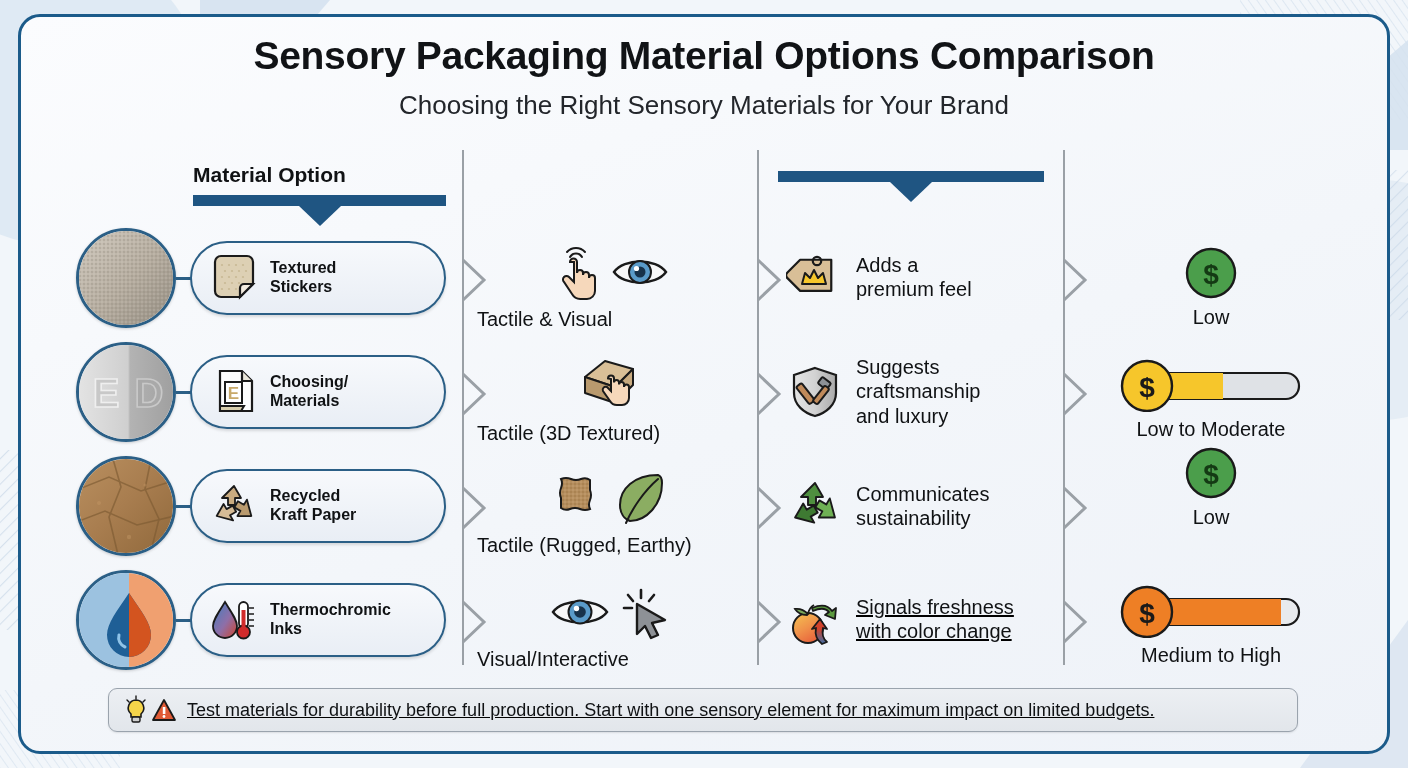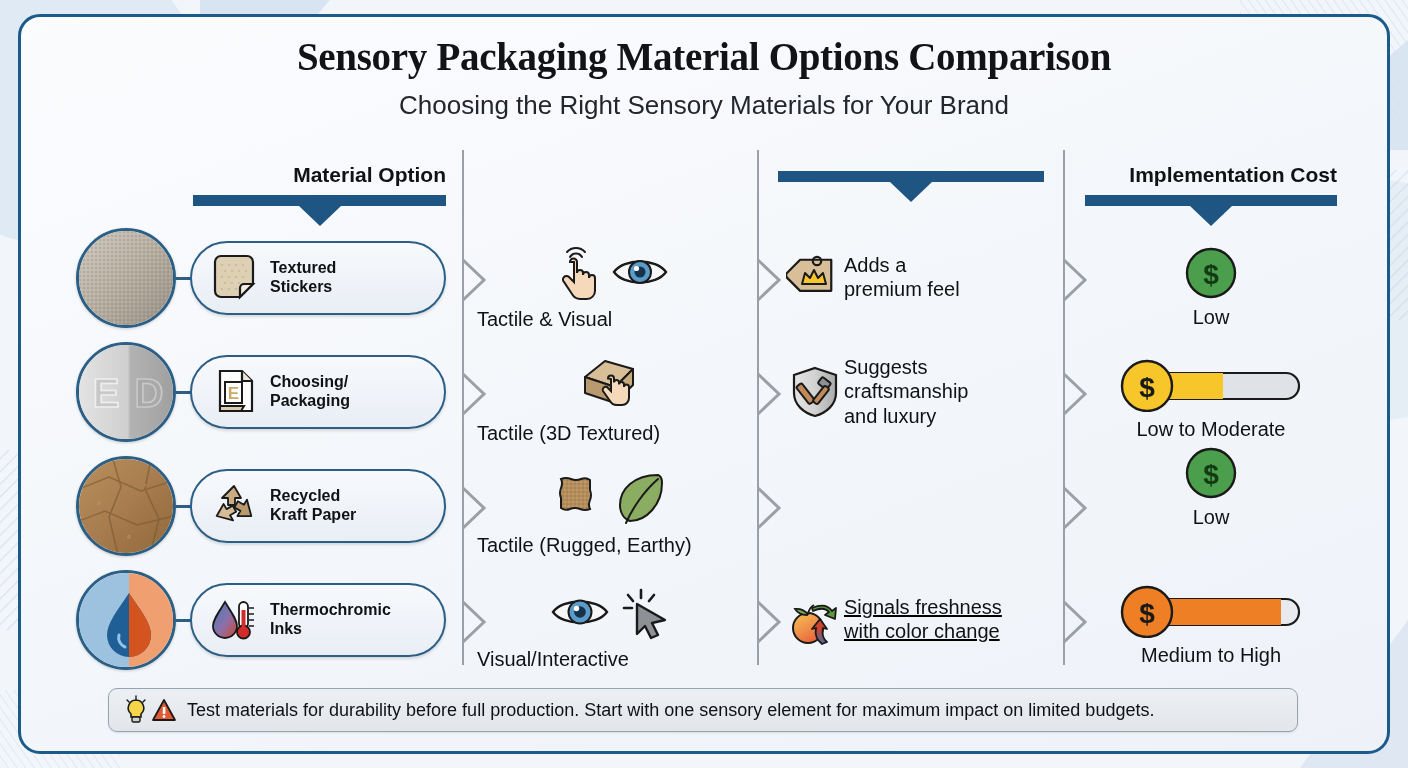--- a/index.html
+++ b/index.html
@@ -24,29 +24,28 @@
     border: 3px solid #1b5b8a;
     border-radius: 22px;
     background: linear-gradient(160deg, #fbfcfe 0%, #f3f6fa 55%, #eef2f8 100%);
   }
   
   .title {
     position: absolute; left: 0; right: 0; top: 34px;
     text-align: center;
     font-size: 39px; font-weight: bold; color: #111316;
     letter-spacing: -0.3px;
-    font-family: Liberation Serif, serif;
   }
   .subtitle {
     position: absolute; left: 0; right: 0; top: 90px;
     text-align: center;
     font-size: 26px; color: #23262b;
   }
   
-  .col-head { position: absolute; text-align: right; }
+  .col-head { position: absolute; text-align: left; }
   .col-head .ch-label {
     font-size: 21px; font-weight: bold; color: #101214;
     white-space: nowrap;
   }
   .ch-bar {
     position: relative;
     height: 11px; margin-top: 8px;
     background: #1f5582;
   }
   .ch-bar::after {
@@ -83,38 +82,39 @@
   }
   .mat-pill .mp-icon { width: 52px; height: 52px; flex: 0 0 52px; margin-right: 10px; }
   .mat-pill .mp-label {
     font-size: 16px; font-weight: bold; color: #101214; line-height: 1.18;
   }
   
   .sens-cell { position: absolute; }
   .sens-icons { display: flex; justify-content: center; align-items: center; gap: 6px; height: 64px; }
   .sens-label { font-size: 20px; color: #101214; margin-top: 4px; white-space: nowrap; }
   
-  .brand-cell { position: absolute; display: flex; align-items: center; }
+  .brand-cell { position: absolute; display: flex; align-items: center; gap: 12px; }
   .brand-icon { width: 58px; height: 58px; flex: 0 0 58px; }
   .brand-text { font-size: 20px; color: #101214; line-height: 1.22; }
   
   .cost-cell { position: absolute; text-align: center; }
   .cost-vis { height: 62px; display: flex; align-items: center; justify-content: center; }
   .cost-label { font-size: 20px; color: #101214; white-space: nowrap; margin-top: 2px; }
   
   .footer {
     position: absolute;
     left: 108px; top: 688px;
     width: 1190px; height: 44px;
     border: 1.5px solid #9aa3ad;
     border-radius: 9px;
     background: linear-gradient(180deg, #eceff3 0%, #e2e6eb 100%);
     display: flex; align-items: center;
     padding-left: 14px;
     box-shadow: 0 1px 2px rgba(0,0,0,.1);
+    text-decoration: underline;
   }
   .footer .f-icons { display: flex; align-items: center; gap: 2px; margin-right: 10px; }
   .footer .f-text { font-size: 18px; color: #101214; }
 </style>
 </head>
 <body>
 
 <div id="stage">
 
   <svg class="bg-layer" viewBox="0 0 1408 768">
@@ -148,24 +148,20 @@
   <div class="title">Sensory Packaging Material Options Comparison</div>
   <div class="subtitle">Choosing the Right Sensory Materials for Your Brand</div>
 
   <div class="col-head" style="left:193px; top:163px; width:253px;">
     <div class="ch-label">Material Option</div>
     <div class="ch-bar"></div>
   </div>
   <div class="col-head" style="left:778px; top:163px; width:266px;">
     <div class="ch-bar"></div>
   </div>
-  <div class="col-head" style="left:1085px; top:163px; width:252px;">
-    <div class="ch-label">Implementation Cost</div>
-    <div class="ch-bar"></div>
-  </div>
 
   <div class="divider" style="left:462px;"></div>
   <div class="divider" style="left:757px;"></div>
   <div class="divider" style="left:1063px;"></div>
 
   <svg class="bg-layer" viewBox="0 0 1408 768">
     <g fill="none" stroke="#9aa0a6" stroke-width="3" stroke-linejoin="miter">
       <path d="M463 260 L484 280 L463 300"></path>
       <path d="M463 374 L484 394 L463 414"></path>
       <path d="M463 488 L484 508 L463 528"></path>
@@ -249,21 +245,21 @@
   <div class="mat-pill" style="left:190px; top:355px; width:256px;">
     <svg class="mp-icon" viewBox="0 0 52 52">
       <path d="M12 5 h22 l10 10 v30 h-32 z" fill="#fdfdfd" stroke="#1a1a1a" stroke-width="2.2"></path>
       <path d="M34 5 v10 h10" fill="#e8e4d8" stroke="#1a1a1a" stroke-width="2.2"></path>
       <rect x="17" y="16" width="17" height="21" fill="#fff" stroke="#1a1a1a" stroke-width="2"></rect>
       <text x="25.5" y="33" font-family="Liberation Sans, sans-serif" font-size="17" font-weight="bold" fill="#c8a96a" text-anchor="middle">E</text>
       <path d="M12 40 h24 l-3 5 h-21 z" fill="#d9cfae" stroke="#1a1a1a" stroke-width="2"></path>
     </svg>
     <div class="mp-label">
       <div>Choosing/</div>
-      <div>Packaging</div>
+      <div>Materials</div>
     </div>
   </div>
 
   <div class="mat-circle" style="left:76px; top:456px;">
     <svg viewBox="0 0 100 100" width="100" height="100">
       <defs>
         <linearGradient id="krg" x1="0" y1="0" x2="1" y2="1">
           <stop offset="0%" stop-color="#b98f5f"></stop>
             <stop offset="45%" stop-color="#a87d4f"></stop>
             <stop offset="100%" stop-color="#8d6639"></stop>
@@ -434,20 +430,33 @@
         <rect x="32" y="22" width="6" height="20" rx="2" fill="#c08a5a" transform="rotate(38 35 32)"></rect>
       </g>
     </svg>
     <div class="brand-text">
       <div>Suggests</div>
       <div>craftsmanship</div>
       <div>and luxury</div>
     </div>
   </div>
 
+  <div class="brand-cell" style="left:786px; top:477px; width:270px;">
+    <svg class="brand-icon" viewBox="0 0 58 58">
+      <g stroke="#1a1a1a" stroke-width="1.9" stroke-linejoin="round">
+        <path d="M29 6 L37 20 L30 20 L30 28 L22 28 L22 20 L15 20 Z" fill="#4f8f3f" transform="rotate(0 29 25)"></path>
+        <path d="M29 6 L37 20 L30 20 L30 28 L22 28 L22 20 L15 20 Z" fill="#6fb054" transform="rotate(120 29 29)"></path>
+        <path d="M29 6 L37 20 L30 20 L30 28 L22 28 L22 20 L15 20 Z" fill="#3e7a32" transform="rotate(240 29 29)"></path>
+      </g>
+    </svg>
+    <div class="brand-text">
+      <div>Communicates</div>
+      <div>sustainability</div>
+    </div>
+  </div>
 
   <div class="brand-cell" style="left:786px; top:590px; width:270px;text-decoration:underline;">
     <svg class="brand-icon" viewBox="0 0 58 58">
       <defs>
         <linearGradient id="pchg" x1="0" y1="0" x2="0.6" y2="1">
           <stop offset="0%" stop-color="#f5c451"></stop>
             <stop offset="55%" stop-color="#f0924a"></stop>
             <stop offset="100%" stop-color="#e8643c"></stop>
         </linearGradient>
         <linearGradient id="arrg" x1="0" y1="1" x2="0" y2="0">

